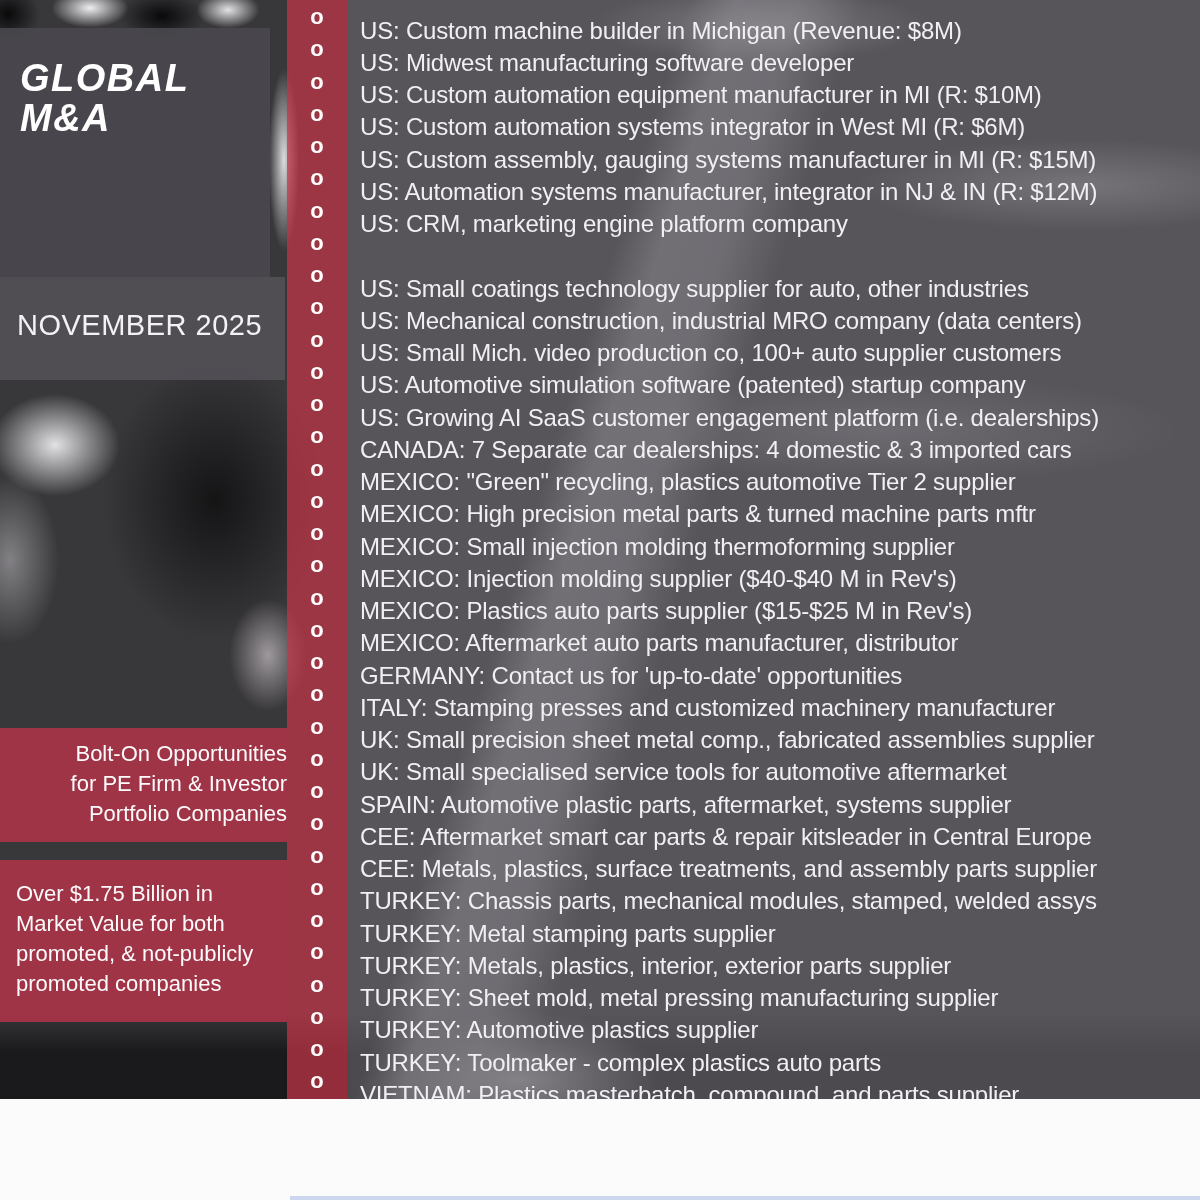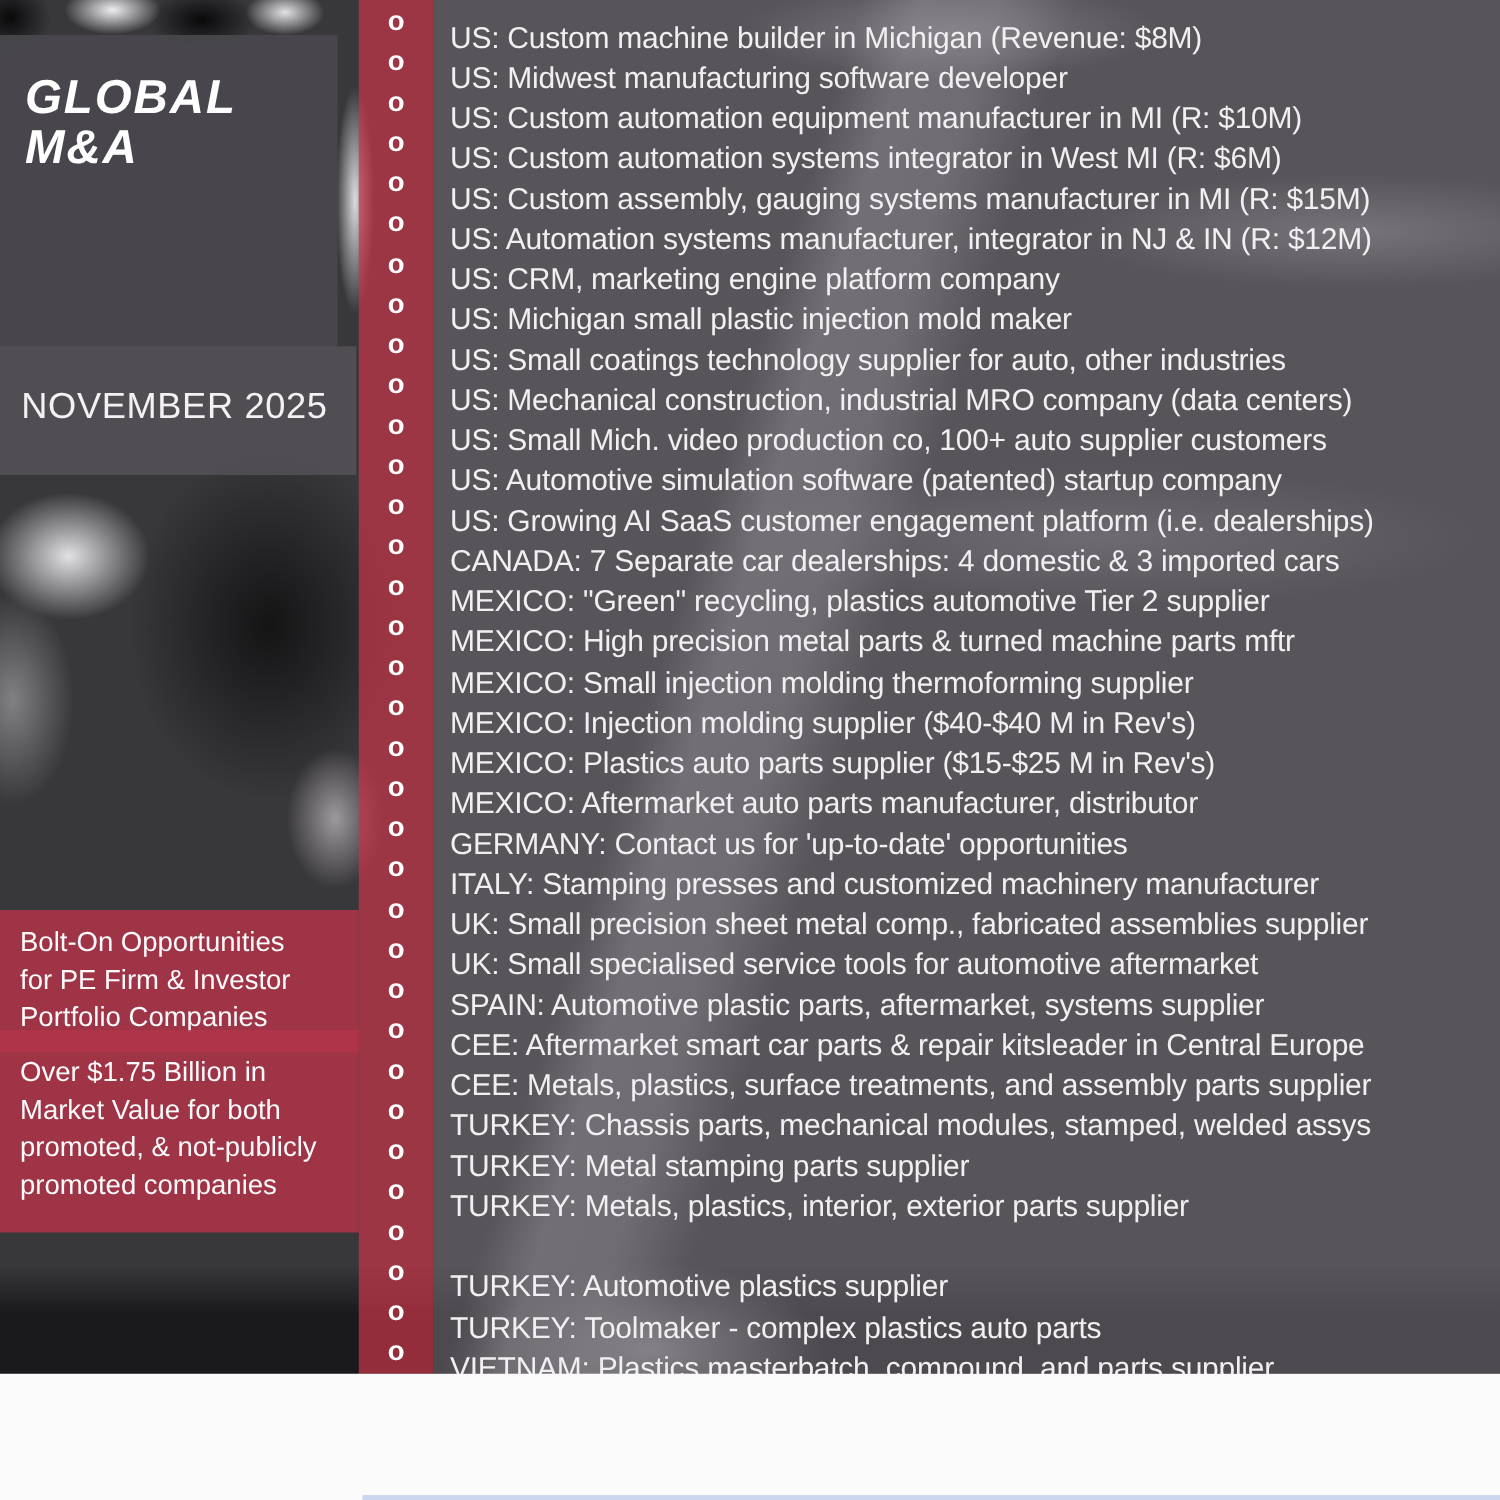--- a/index.html
+++ b/index.html
@@ -39,22 +39,22 @@
   
   .title-panel{position:absolute;left:0;top:28px;width:270px;height:249px;background:rgba(74,73,78,.88);
     box-sizing:border-box;padding:30px 0 0 20px;color:#fff;font-style:italic;}
   .main-title{font-size:38px;font-weight:700;letter-spacing:1.5px;line-height:40px;margin:0;}
   .sub-title{font-size:38px;font-weight:700;letter-spacing:1px;line-height:44px;margin:53px 0 0 0;white-space:pre-line;}
   .date-panel{position:absolute;left:0;top:277px;width:285px;height:103px;background:rgba(86,84,90,.8);
     box-sizing:border-box;padding:32px 0 2px 17px;}
   .date-text{font-size:29px;font-weight:400;letter-spacing:.5px;color:#f3f1f4;}
   .red-box{position:absolute;left:0;width:287px;background:rgba(178,52,74,.85);box-sizing:border-box;
     color:#fdfafb;font-size:22px;line-height:30px;font-weight:500;white-space:pre-line;}
-  .box1{top:728px;height:114px;padding:11px 0 0 16px;}
-  .box2{top:824px;height:162px;padding:19px 0 0 16px;}
+  .box1{top:728px;height:114px;padding:11px 0 0 16px;text-align:right;}
+  .box2{top:860px;height:162px;padding:19px 0 0 16px;}
   
   .footer{position:absolute;left:0;top:1099px;width:1200px;height:101px;background:#fbfbfc;}
   .bottom-line{position:absolute;left:290px;top:1196px;width:910px;height:4px;background:#ccd7ef;}
 </style>
 </head>
 <body>
 
 <div class="poster">
 
   <div class="photo"></div>
@@ -86,21 +86,20 @@
       <div class="row">
         <span class="bullet">o</span>
         <span class="item-text">US: Automation systems manufacturer, integrator in NJ &amp; IN (R: $12M)</span>
       </div>
       <div class="row">
         <span class="bullet">o</span>
         <span class="item-text">US: CRM, marketing engine platform company</span>
       </div>
       <div class="row">
         <span class="bullet">o</span>
-        <span class="item-text">US: Michigan small plastic injection mold maker</span>
       </div>
       <div class="row">
         <span class="bullet">o</span>
         <span class="item-text">US: Small coatings technology supplier for auto, other industries</span>
       </div>
       <div class="row">
         <span class="bullet">o</span>
         <span class="item-text">US: Mechanical construction, industrial MRO company (data centers)</span>
       </div>
       <div class="row">
@@ -178,20 +177,21 @@
       <div class="row">
         <span class="bullet">o</span>
         <span class="item-text">TURKEY: Metal stamping parts supplier</span>
       </div>
       <div class="row">
         <span class="bullet">o</span>
         <span class="item-text">TURKEY: Metals, plastics, interior, exterior parts supplier</span>
       </div>
       <div class="row">
         <span class="bullet">o</span>
+        <span class="item-text">TURKEY: Sheet mold, metal pressing manufacturing supplier</span>
       </div>
       <div class="row">
         <span class="bullet">o</span>
         <span class="item-text">TURKEY: Automotive plastics supplier</span>
       </div>
       <div class="row">
         <span class="bullet">o</span>
         <span class="item-text">TURKEY: Toolmaker - complex plastics auto parts</span>
       </div>
       <div class="row">

